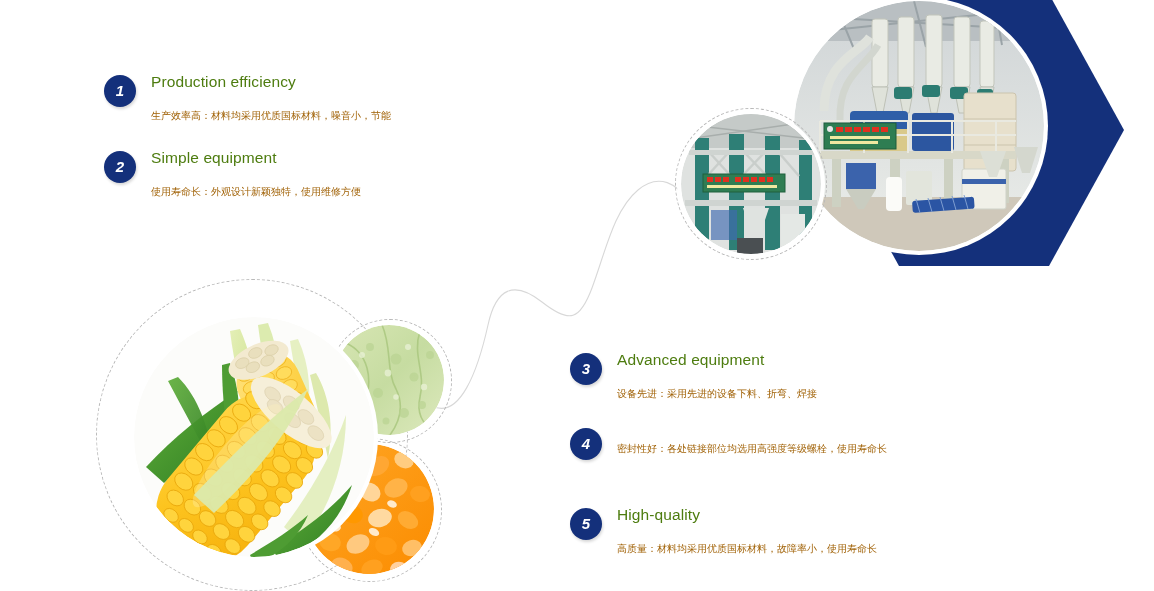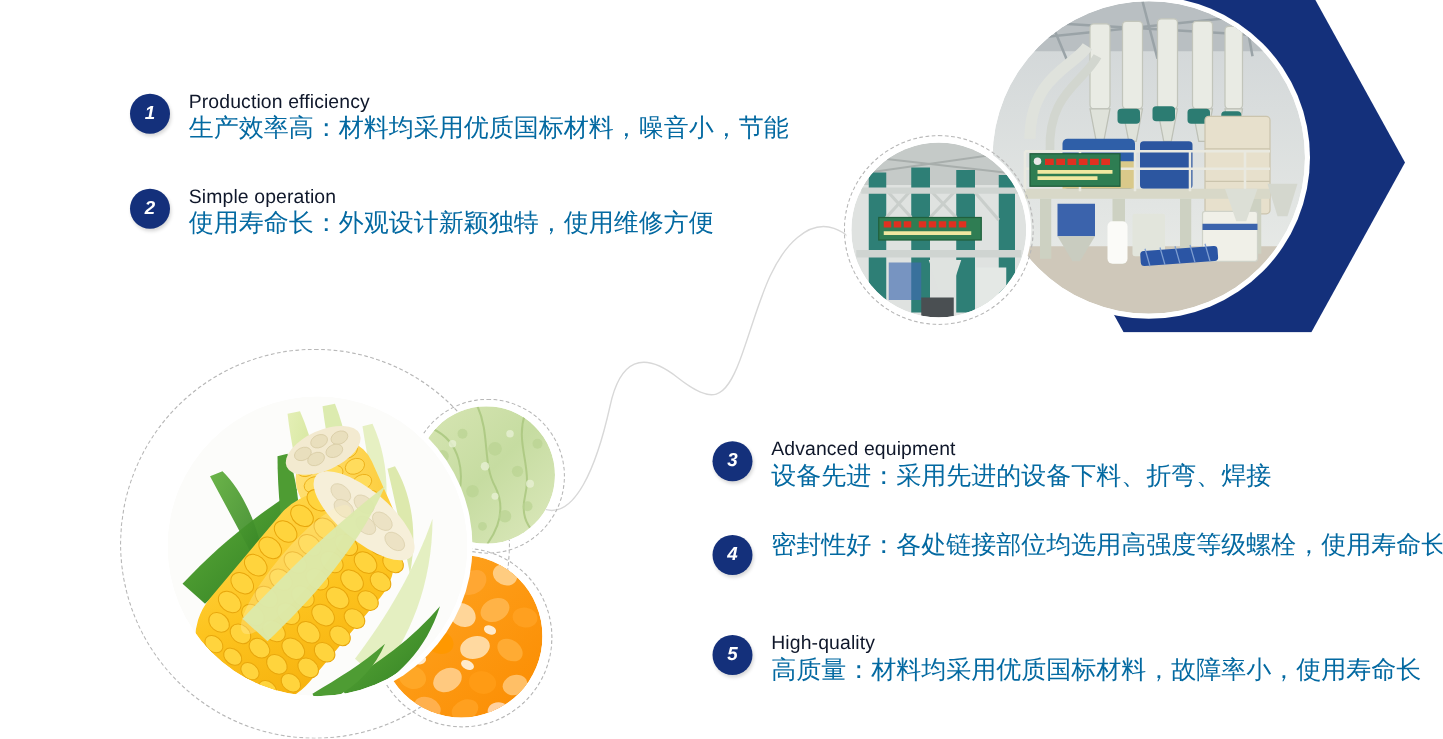--- a/index.html
+++ b/index.html
@@ -38,31 +38,31 @@
     line-height: 32px;
     text-align: center;
     margin-top: 3px;
     box-shadow: 1px 2px 3px rgba(0,0,0,0.16);
   }
   .feature-text {
     margin-left: 15px;
     padding-top: 0px;
   }
   .feat-title {
-    color: #0f172a;
+    color: #4d7c0f;
     font-size: 15.5px;
     line-height: 20px;
     letter-spacing: 0.1px;
     white-space: nowrap;
   }
   .feat-desc {
-    color: #0369a1;
-    font-size: 20px;
+    color: #a16207;
+    font-size: 10px;
     line-height: 21px;
-    margin-top: 1px;
+    margin-top: 13px;
     white-space: nowrap;
   }
 
   
   #machine-cluster {
     position: absolute;
     left: 664px;
     top: -6px;
     width: 490px;
     height: 290px;
@@ -577,21 +577,21 @@
     <div class="badge">1</div>
     <div class="feature-text">
       <div class="feat-title">Production efficiency</div>
       <div class="feat-desc">生产效率高：材料均采用优质国标材料，噪音小，节能</div>
     </div>
   </div>
 
   <div class="feature" style="left:104px; top:148px;">
     <div class="badge">2</div>
     <div class="feature-text">
-      <div class="feat-title">Simple operation</div>
+      <div class="feat-title">Simple equipment</div>
       <div class="feat-desc">使用寿命长：外观设计新颖独特，使用维修方便</div>
     </div>
   </div>
 
   <div class="feature" style="left:570px; top:350px;">
     <div class="badge">3</div>
     <div class="feature-text">
       <div class="feat-title">Advanced equipment</div>
       <div class="feat-desc">设备先进：采用先进的设备下料、折弯、焊接</div>
     </div>

